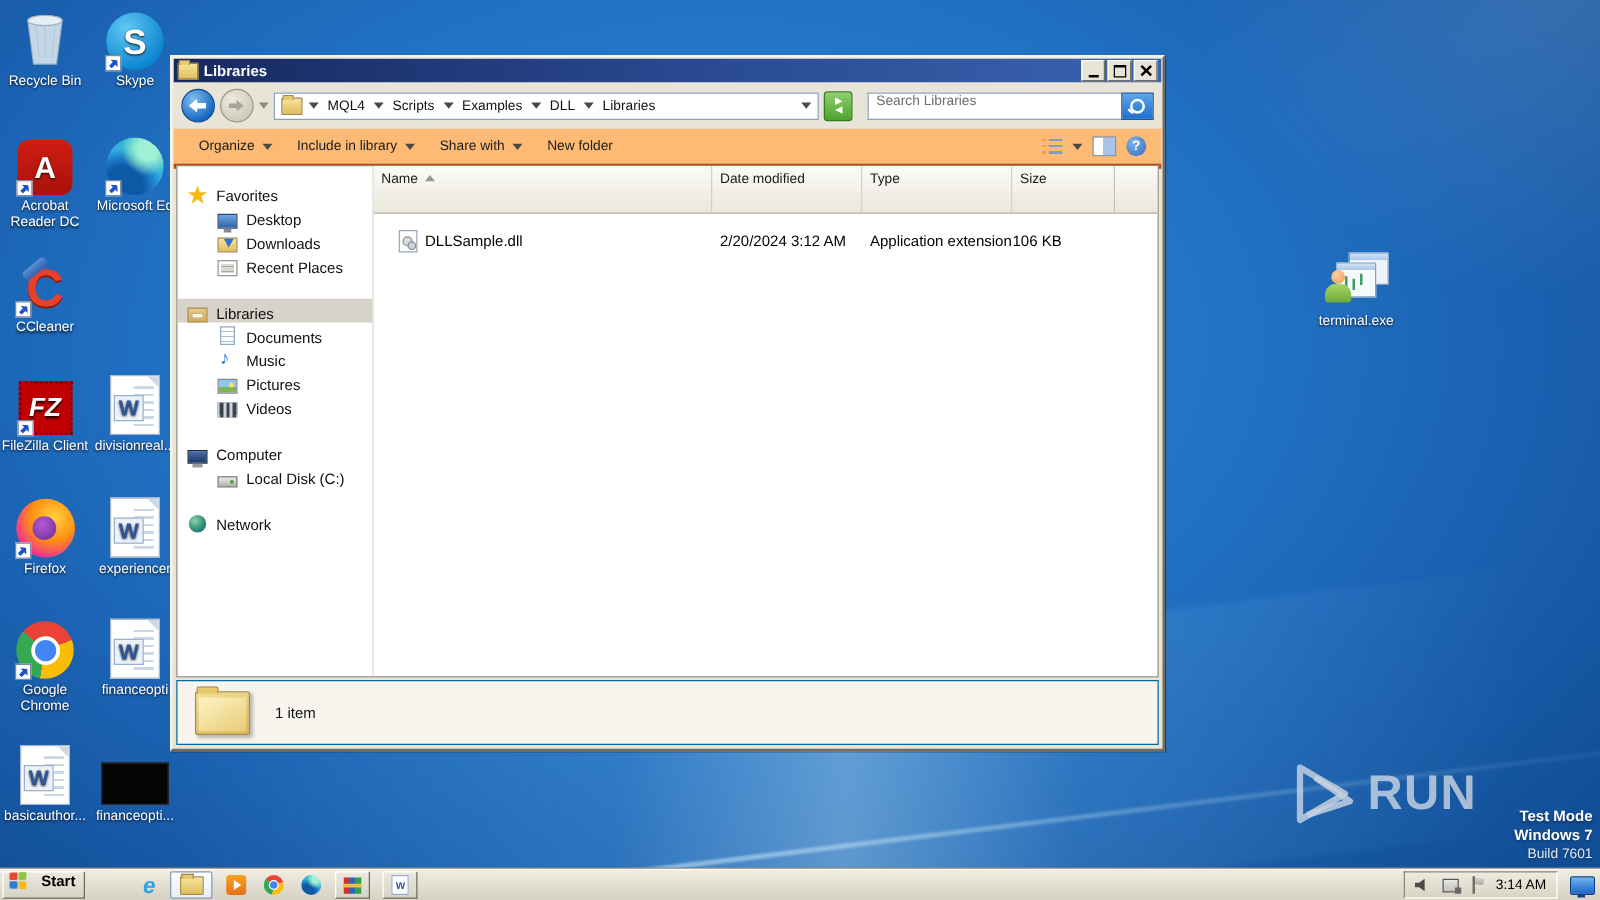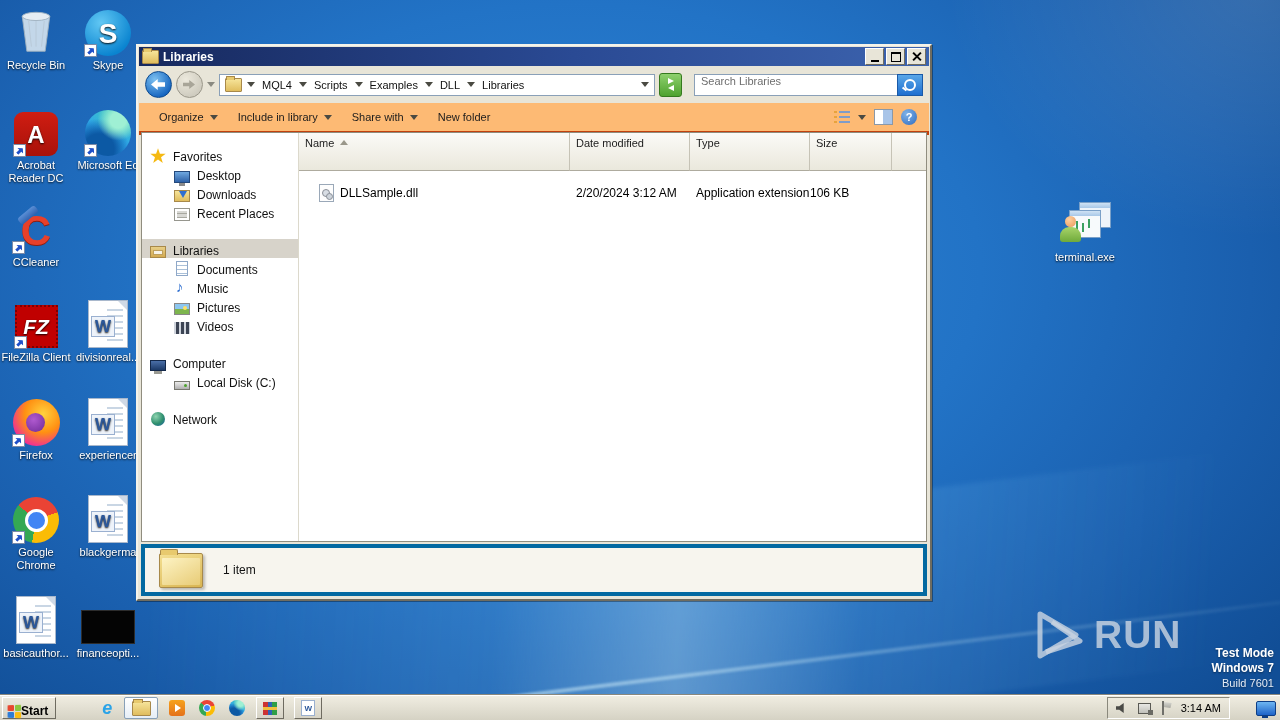--- a/index.html
+++ b/index.html
@@ -168,33 +168,33 @@
   .c-name{width:271px;box-sizing:border-box;padding-left:20px;display:flex;align-items:center;gap:6px}
   .c-date{width:120px;box-sizing:border-box;padding-left:6px}
   .c-type{width:120px;box-sizing:border-box;padding-left:6px}
   .c-size{width:82px;box-sizing:border-box;padding-right:6px;}
   .fi-dll{width:13px;height:16px;background:#fdfdfd;border:1px solid #9aa8b8;position:relative;flex:none}
   .fi-dll::before{content:"";position:absolute;left:2px;top:4px;width:6px;height:6px;border-radius:50%;
     background:#d8dde4;border:1px solid #8a8f98}
   .fi-dll::after{content:"";position:absolute;left:6px;top:8px;width:5px;height:5px;border-radius:50%;
     background:#cdd3da;border:1px solid #8a8f98}
 
-  .details{position:absolute;left:3px;right:3px;bottom:3px;height:52px;background:#f7f5ee;border:4px solid #0369a1;
+  .details{position:absolute;left:3px;right:3px;bottom:3px;height:52px;background:#f7f5ee;border:1px solid #0369a1;
     display:flex;align-items:center;gap:20px;padding-left:14px;box-sizing:border-box;font-size:12px;color:#111}
   .bigfolder{width:42px;height:33px;position:relative;background:linear-gradient(160deg,#f4e093,#d9b552);
     border:1px solid #a8894a;border-radius:2px;box-shadow:2px 2px 3px rgba(0,0,0,.25)}
   .bigfolder::before{content:"";position:absolute;left:0;top:-5px;width:16px;height:5px;background:#e8ca6e;
     border:1px solid #a8894a;border-bottom:none;border-radius:2px 2px 0 0}
   .bigfolder::after{content:"";position:absolute;left:2px;top:4px;right:2px;bottom:2px;
     background:linear-gradient(150deg,#fdf3c4,#e8cc77);border-radius:1px}
 
   
   .taskbar{position:absolute;left:0;bottom:0;width:100%;height:24px;background:linear-gradient(#f0ede1,#d5d2c4);
     border-top:1px solid #fff;box-shadow:0 -1px 0 #8a887c;display:flex;align-items:center;z-index:50}
-  .startbtn{height:20px;margin:0 4px 0 2px;padding:0 7px 0 4px;display:flex;align-items:flex-end;gap:0;
+  .startbtn{height:20px;margin:0 4px 0 2px;padding:0 7px 0 4px;display:flex;align-items:flex-start;gap:12px;
     background:linear-gradient(#ece9dd,#d6d3c6);border:1px solid;border-color:#fff #6e6b60 #6e6b60 #fff;
     font-weight:bold;font-size:12px;color:#000}
   .sflag{width:14px;height:13px;display:grid;grid-template-columns:1fr 1fr;grid-template-rows:1fr 1fr;gap:1px;
     transform:perspective(40px) rotateY(-16deg)}
   .sflag i{border-radius:1px}
   .sflag .f1{background:#e8482f}.sflag .f2{background:#8cc63f}.sflag .f3{background:#2e7cd6}.sflag .f4{background:#fbbc12}
   .ql{width:18px;height:18px;display:flex;align-items:center;justify-content:center;flex:none}
   .ie-e{color:#2aa3e8;font-weight:bold;font-size:18px;font-style:italic;line-height:18px}
   .qlbox{width:32px;height:20px;margin-left:8px;background:linear-gradient(#fff,#e6eef6);border:1px solid #88a0b8;
     border-radius:2px;display:flex;align-items:center;justify-content:center}
@@ -212,21 +212,21 @@
   .edg16{width:16px;height:16px;border-radius:50%;
     background:radial-gradient(circle at 72% 22%,#9ff0d4 0 16%,rgba(0,0,0,0) 42%),
       radial-gradient(circle at 30% 85%,#0c59a4 0 30%,rgba(0,0,0,0) 60%),
       conic-gradient(from 210deg,#1f6fd6,#2fa8e8,#46d4b0,#2fa8e8,#1f6fd6)}
   .tkbtn{width:26px;height:20px;margin-left:10px;background:linear-gradient(#ece9dd,#d6d3c6);
     border:1px solid;border-color:#fff #6e6b60 #6e6b60 #fff;display:flex;align-items:center;justify-content:center}
   .rar{width:14px;height:13px;background:linear-gradient(90deg,#cc3333 0 34%,#2f62b8 34% 67%,#2f9e48 67%);position:relative}
   .rar::after{content:"";position:absolute;left:0;top:5px;width:100%;height:3px;background:#f0c040}
   .wpage{width:12px;height:14px;background:#fff;border:1px solid #9ab0d0;display:flex;align-items:center;justify-content:center;
     color:#2b579a;font-weight:bold;font-size:8px}
-  .tray{margin-left:auto;height:20px;margin-right:20px;display:flex;align-items:center;gap:9px;padding:0 8px;
+  .tray{margin-left:auto;height:20px;margin-right:4px;display:flex;align-items:center;gap:9px;padding:0 8px;
     border:1px solid;border-color:#8a887c #fff #fff #8a887c;font-size:11px;color:#000}
   .spk{width:13px;height:12px;background:#4a4a46;
     clip-path:polygon(0 35%,28% 35%,62% 8%,62% 92%,28% 65%,0 65%)}
   .nett{width:13px;height:11px;border:1px solid #5a5a54;background:linear-gradient(#e8e8e4,#c0c0ba);position:relative;box-sizing:border-box}
   .nett::after{content:"";position:absolute;right:-3px;bottom:-2px;width:5px;height:5px;background:#6a6a64}
   .flg{width:12px;height:14px;position:relative}
   .flg::before{content:"";position:absolute;left:2px;top:0;width:2px;height:14px;background:#70706a}
   .flg::after{content:"";position:absolute;left:4px;top:1px;width:8px;height:6px;background:linear-gradient(#d8d8d2,#a8a8a0);
     clip-path:polygon(0 0,100% 15%,85% 100%,0 85%)}
   .bluemon{width:18px;height:13px;margin:0 4px 0 6px;border-radius:2px;border:1px solid #0d3e86;
@@ -324,21 +324,21 @@
         <span class="sc"></span>
       </span>
     <span class="dlabel">Google Chrome</span>
   </div>
   <div class="dcell" style="left:73px;top:493px">
     <span class="dico">
         <span class="ic-word">
           <b class="wbig">W</b>
         </span>
       </span>
-    <span class="dlabel">blackgerma</span>
+    <span class="dlabel">financeopti</span>
   </div>
   <div class="dcell" style="left:1px;top:594px">
     <span class="dico">
         <span class="ic-word">
           <b class="wbig">W</b>
         </span>
       </span>
     <span class="dlabel">basicauthor...</span>
   </div>
   <div class="dcell" style="left:73px;top:594px">

